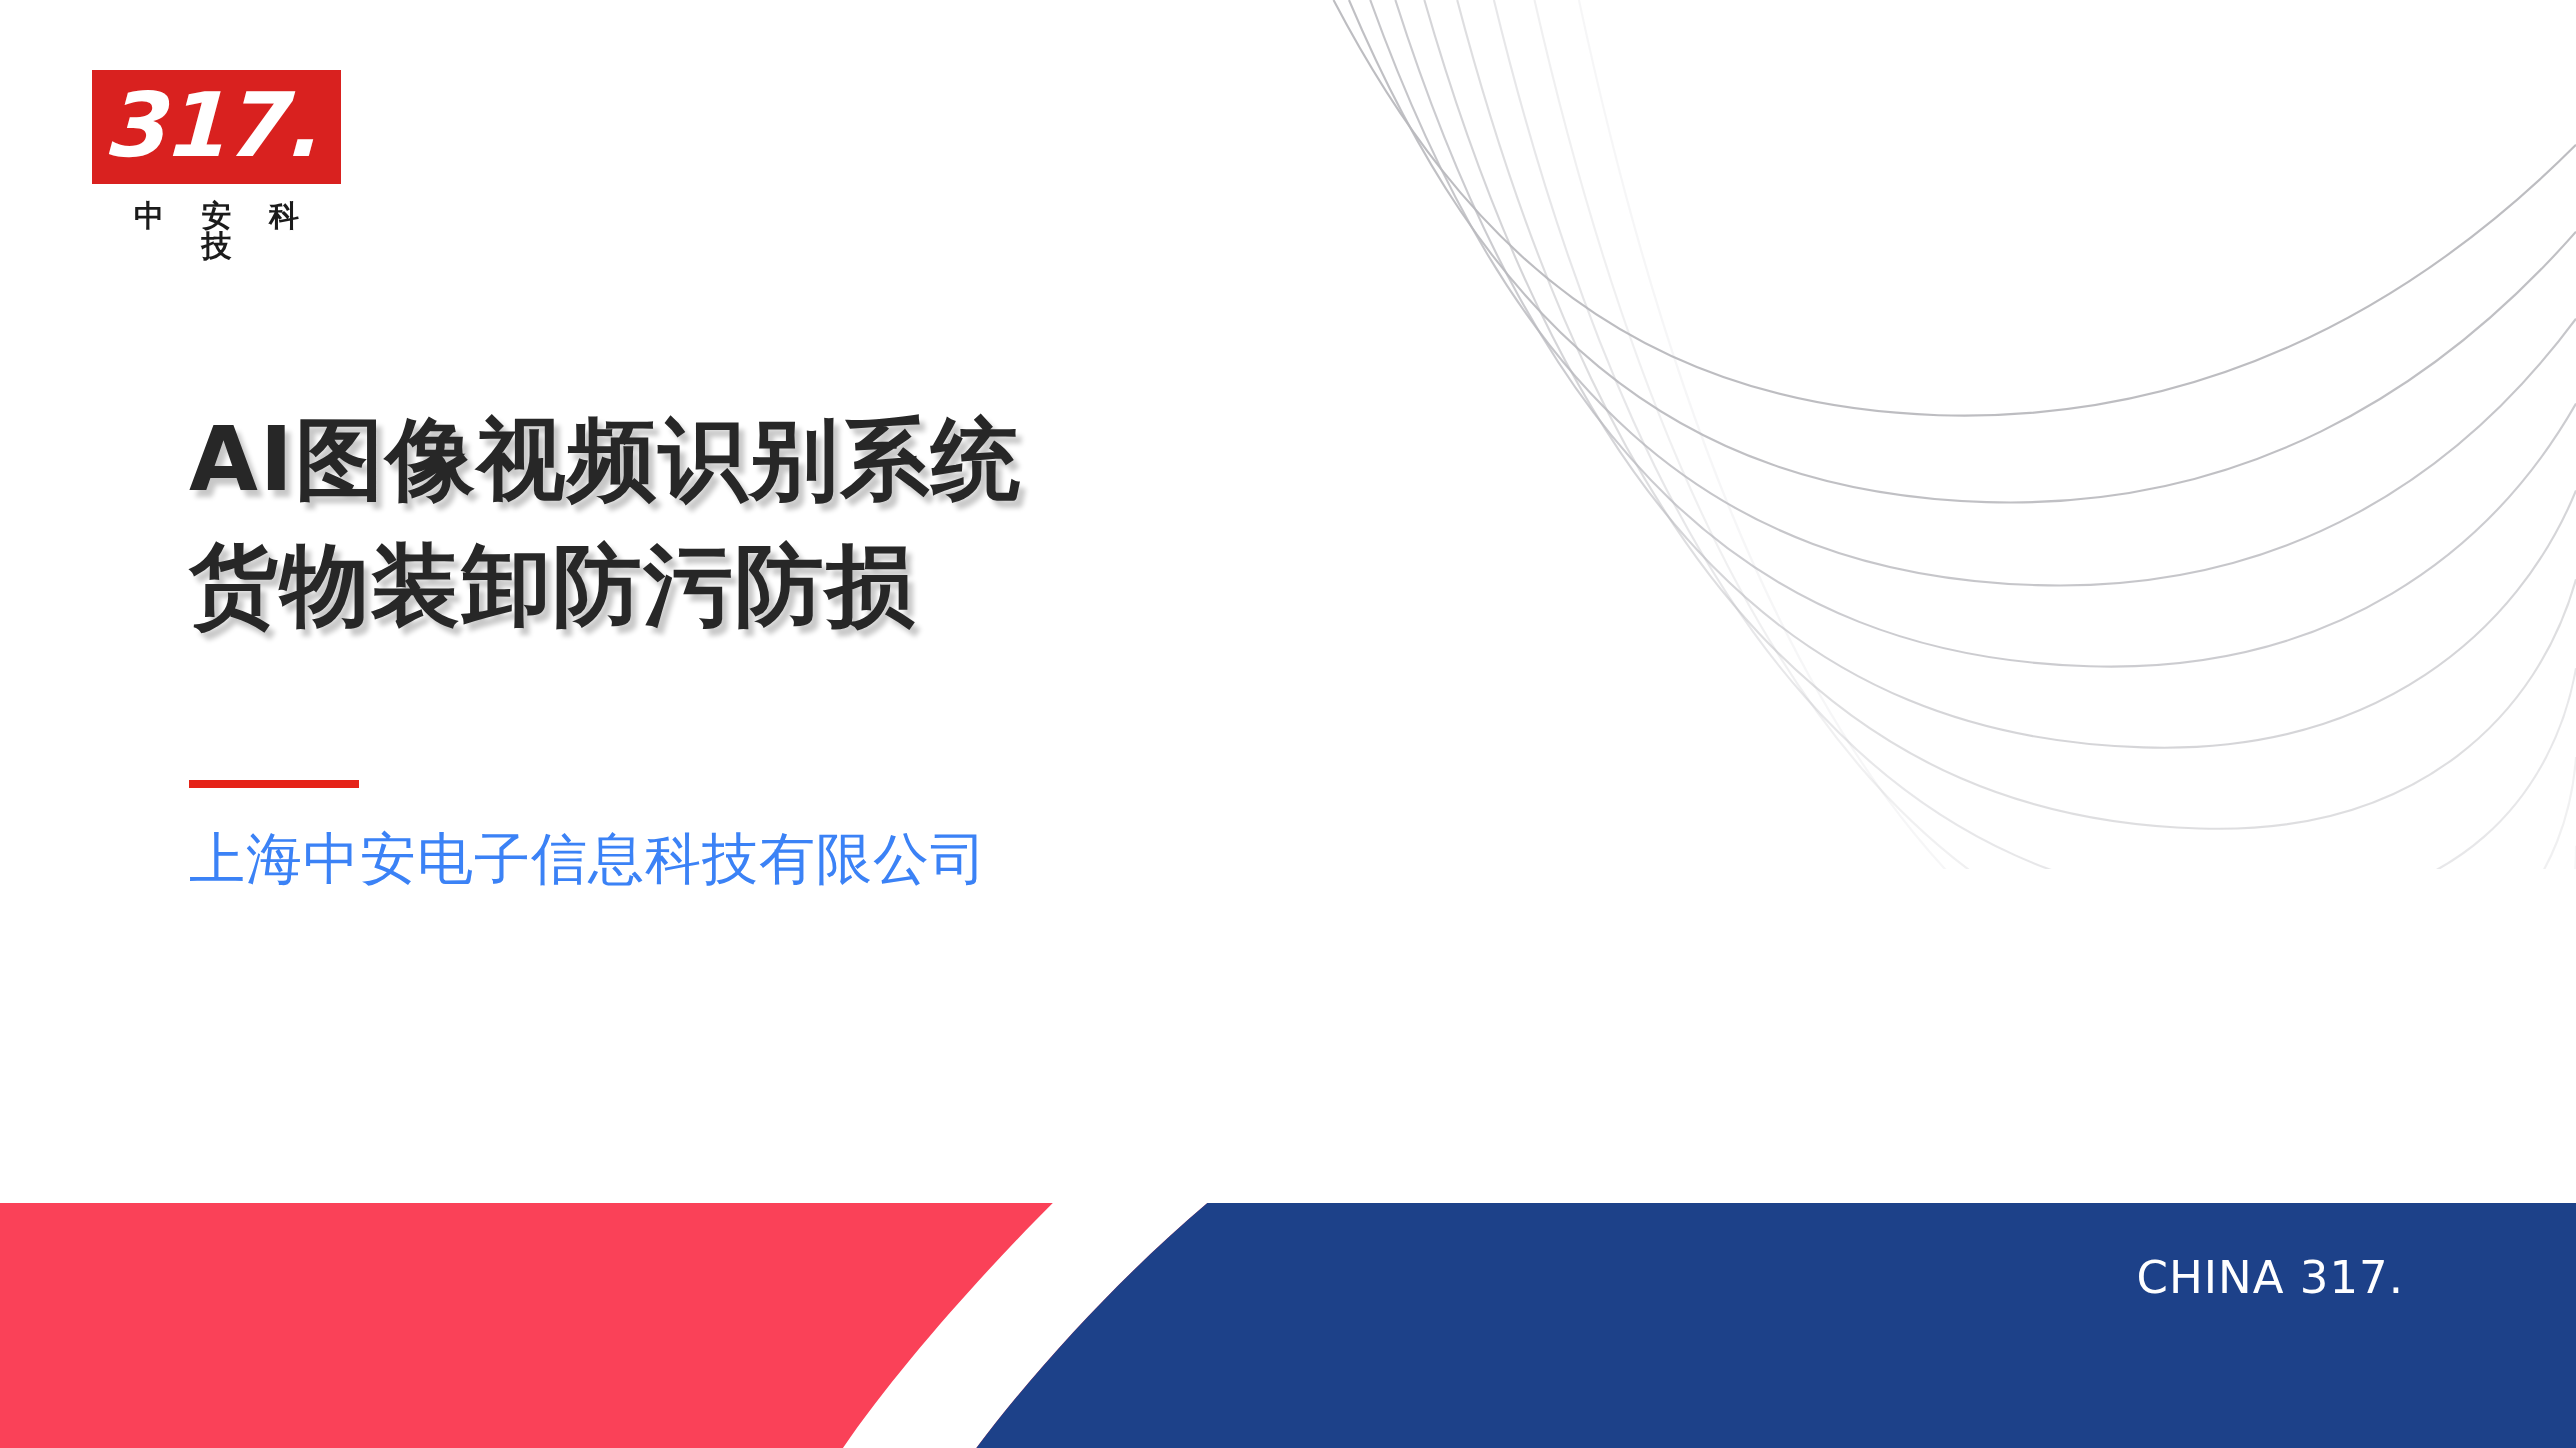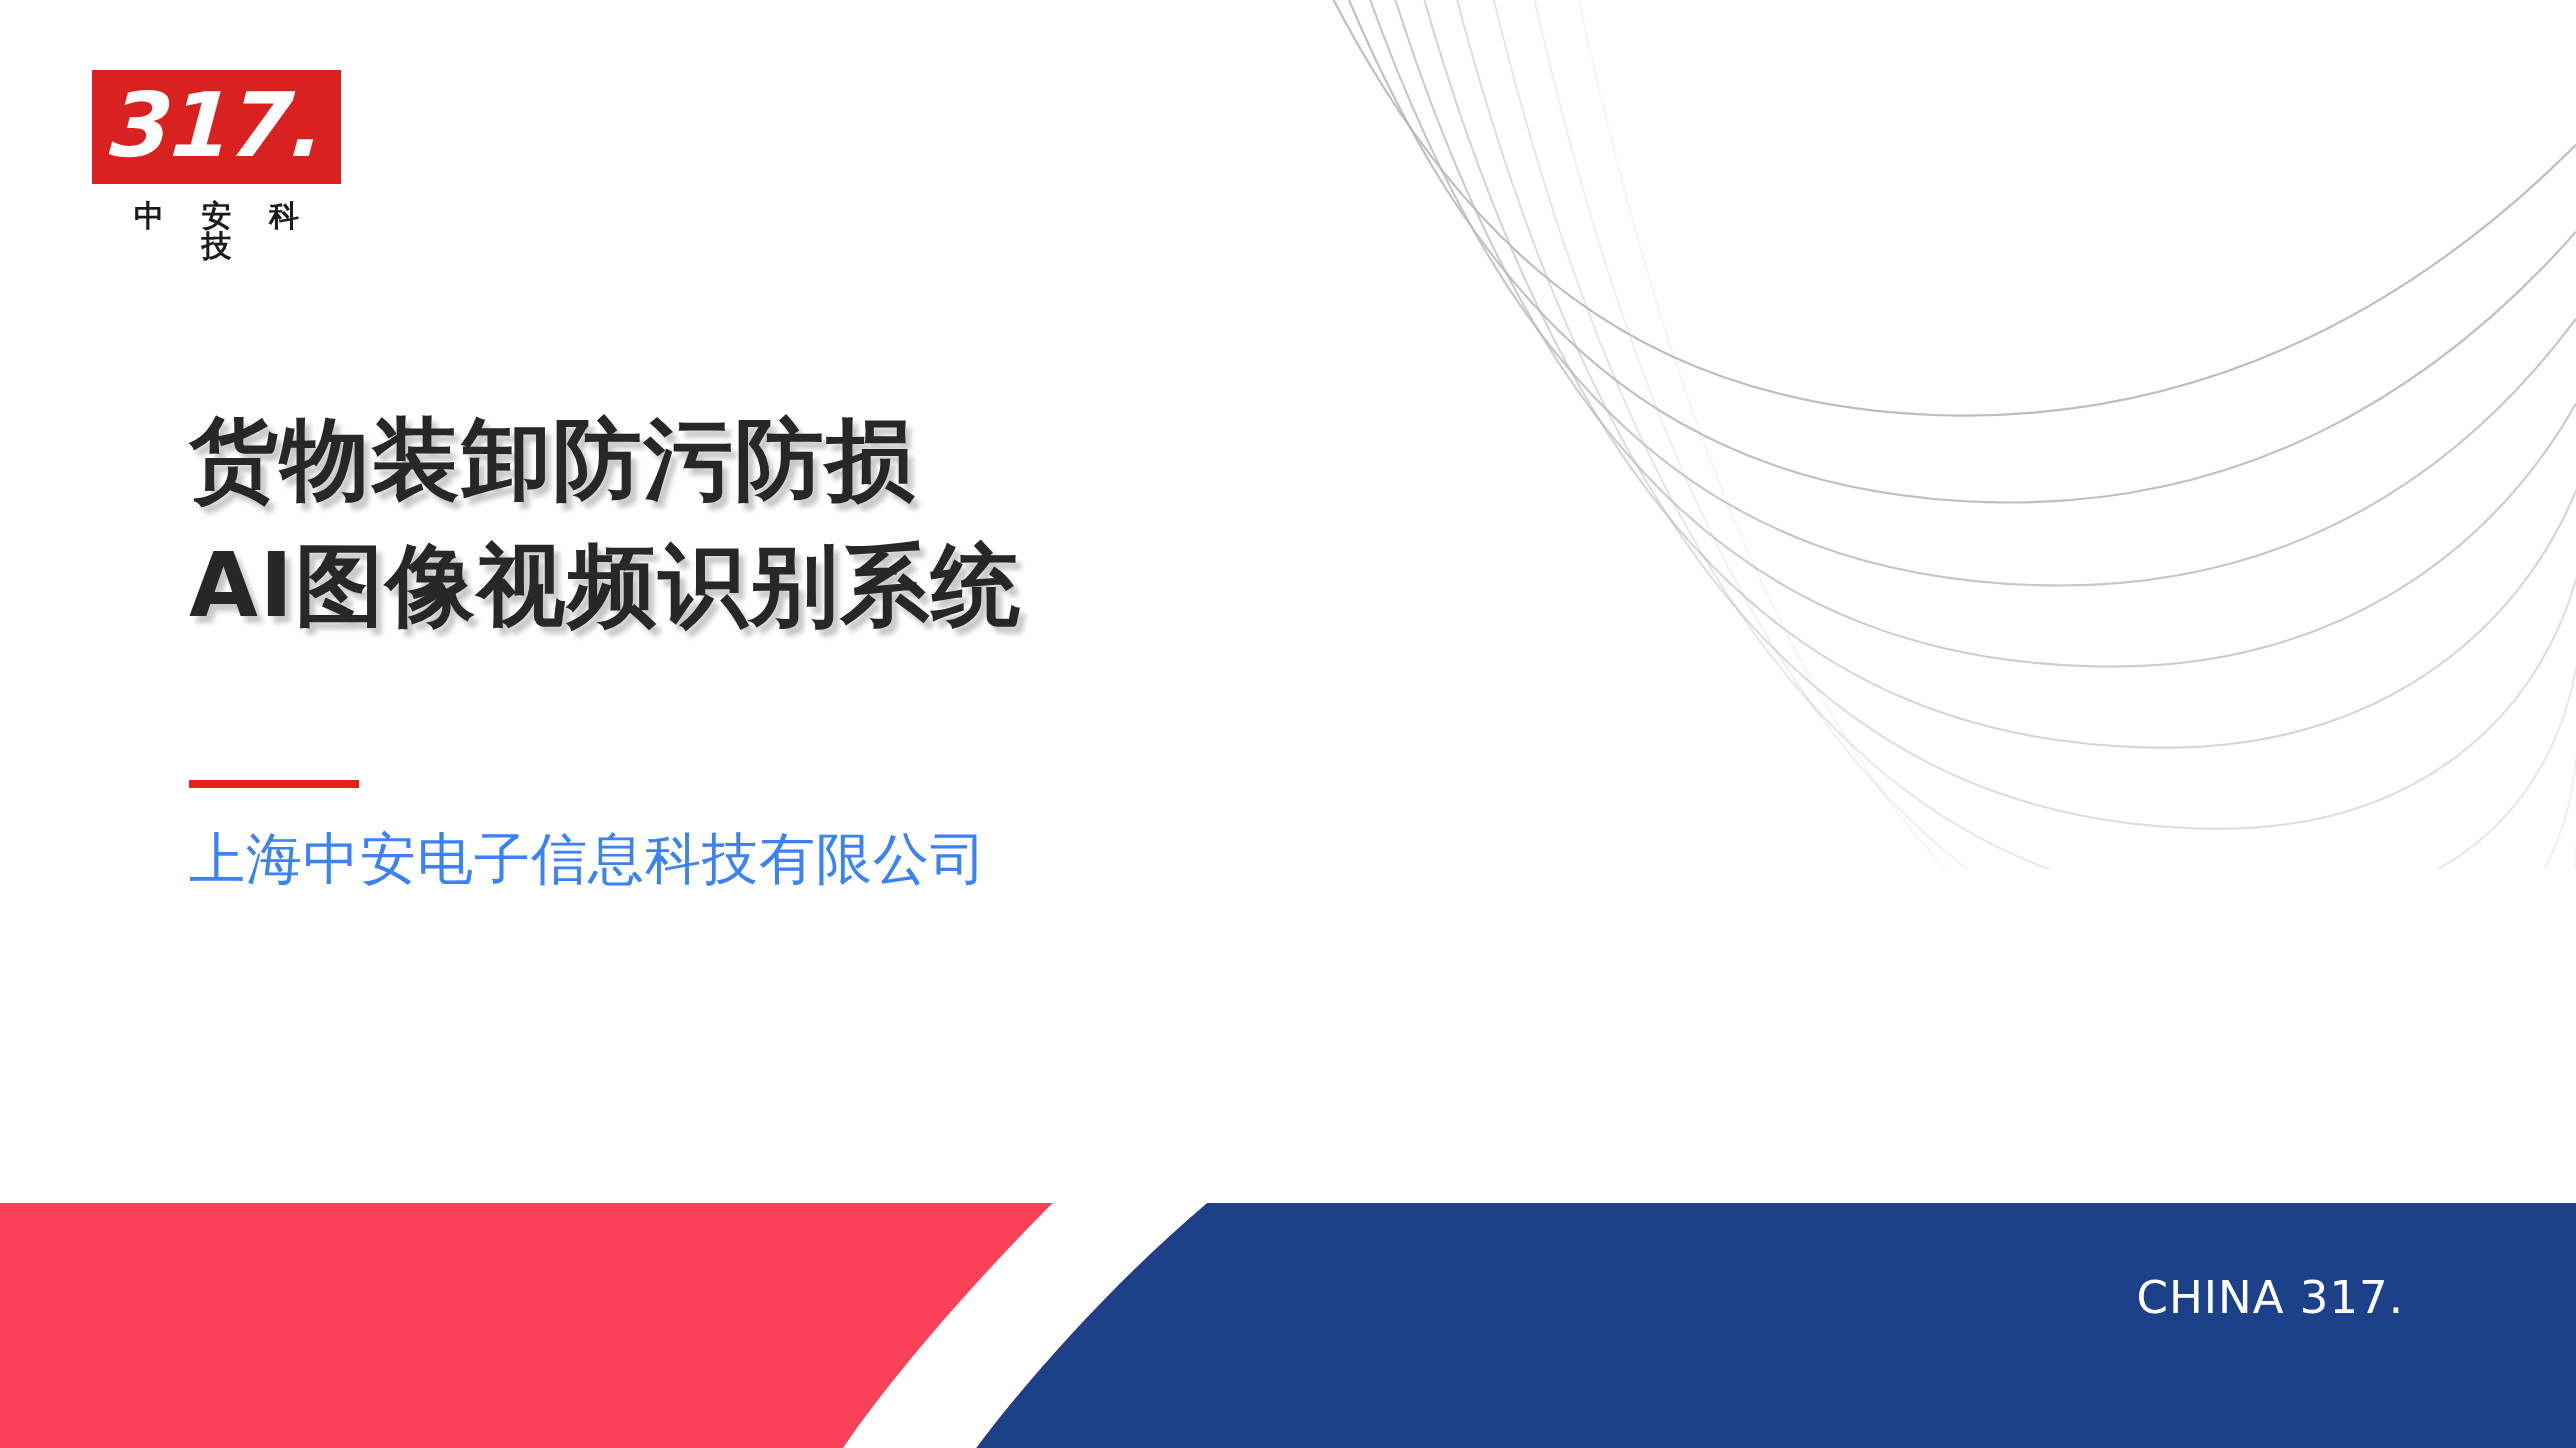--- a/index.html
+++ b/index.html
@@ -115,21 +115,21 @@
     overflow: hidden;
   }
   #banner-svg {
     display: block;
     width: 2576px;
     height: 246px;
   }
   #banner-brand {
     position: absolute;
     right: 172px;
-    top: 72px;
+    top: 52px;
     color: #ffffff;
     font-family: "DejaVu Sans", sans-serif;
     font-size: 45px;
     line-height: 1;
     letter-spacing: 1px;
     white-space: nowrap;
   }
 </style>
 </head>
 <body>
@@ -151,22 +151,22 @@
   </svg>
 
   <div id="logo">
     <div id="logo-mark">
       <span id="logo-mark-text">317.</span>
     </div>
     <div id="logo-sub">中 安 科 技</div>
   </div>
 
   <div id="title-block">
+    <div class="title-line">AI图像视频识别系统</div>
     <div class="title-line">货物装卸防污防损</div>
-    <div class="title-line">AI图像视频识别系统</div>
   </div>
 
   <div id="title-rule"></div>
 
   <div id="subtitle">上海中安电子信息科技有限公司</div>
 
   <div id="bottom-banner">
     <svg id="banner-svg" viewBox="0 0 2667 255" preserveAspectRatio="none" xmlns="http://www.w3.org/2000/svg">
 
       <rect x="0" y="0" width="2667" height="255" fill="#FA4158"></rect>

